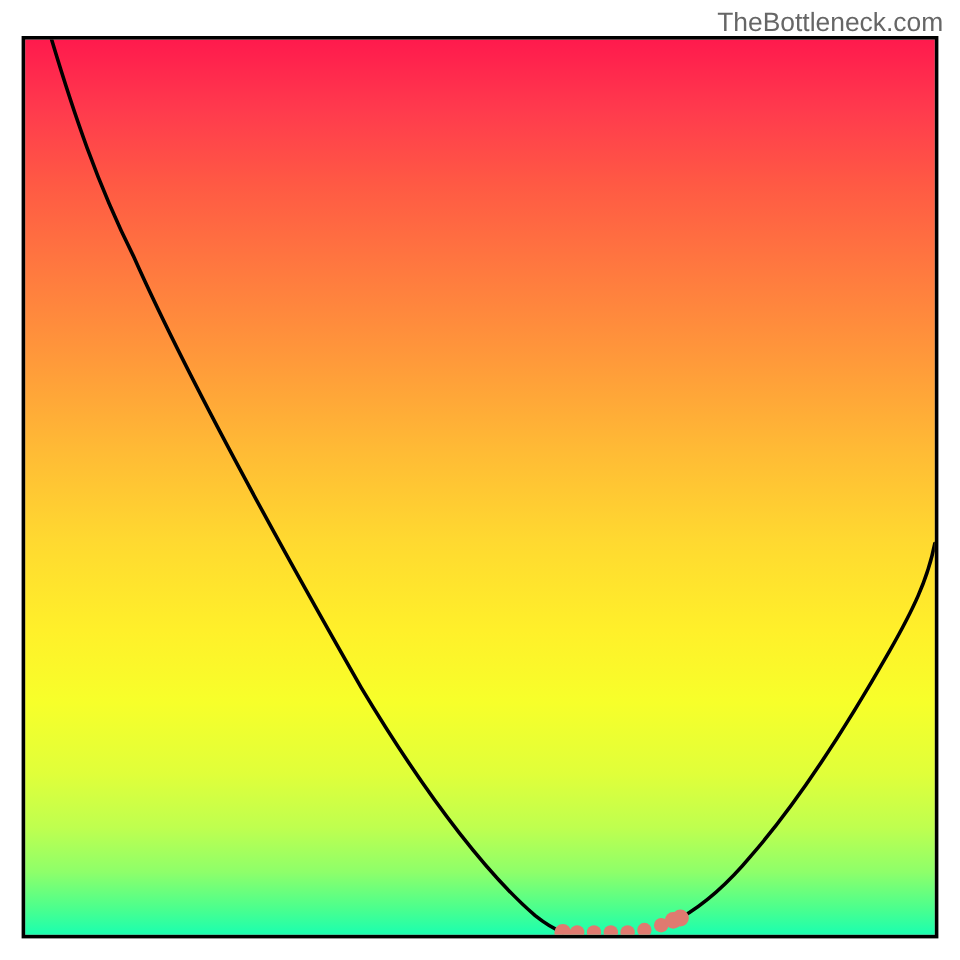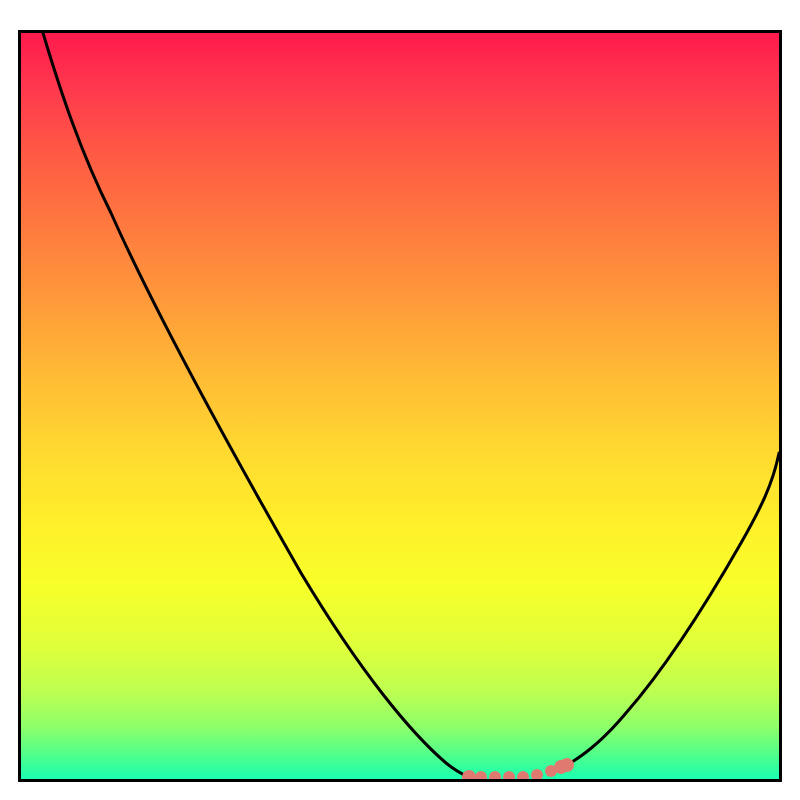--- a/index.html
+++ b/index.html
@@ -54,20 +54,21 @@
     top: 0;
     width: 100%;
     height: 100%;
   }
 </style>
 </head>
 <body>
 
 <div class="container">
 
+  <div class="watermark">TheBottleneck.com</div>
 
   <div class="plot-frame">
     <svg class="curves" viewBox="0 0 758 746" preserveAspectRatio="none">
 
       <path d="M 22 0
                C 40 60, 60 120, 90 180
                C 130 270, 200 400, 280 540
                C 340 640, 390 700, 425 730
                C 435 738, 443 742, 448 744" fill="none" stroke="#000000" stroke-width="3" stroke-linecap="round"></path>
 

